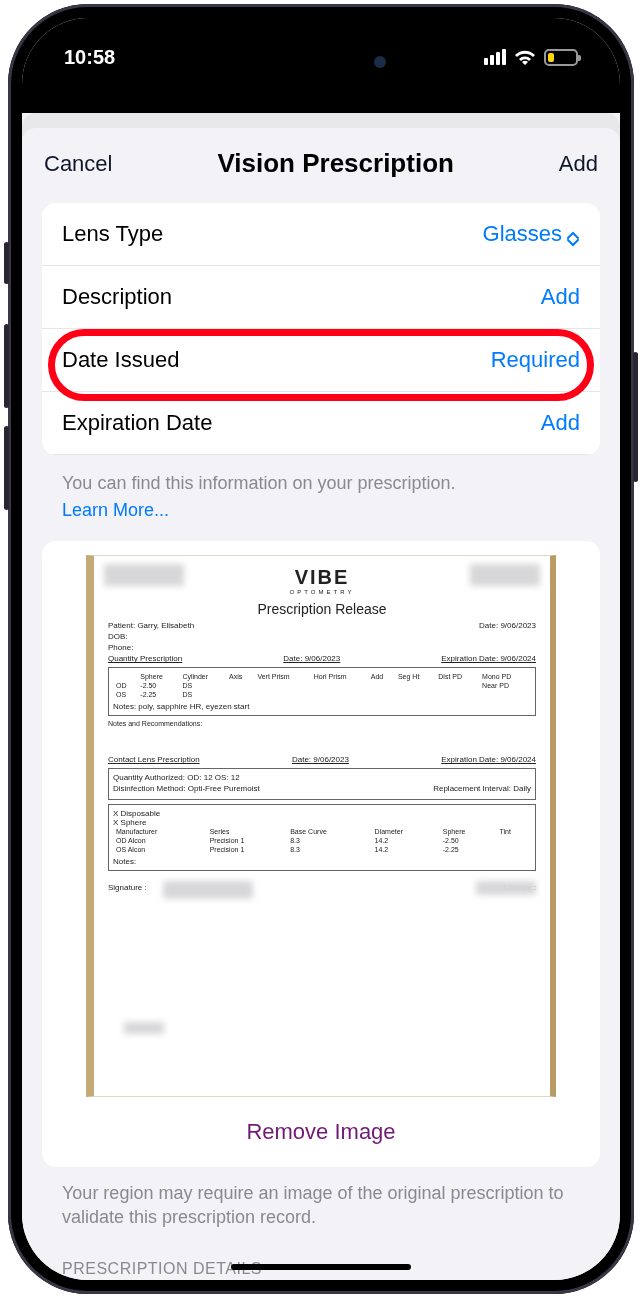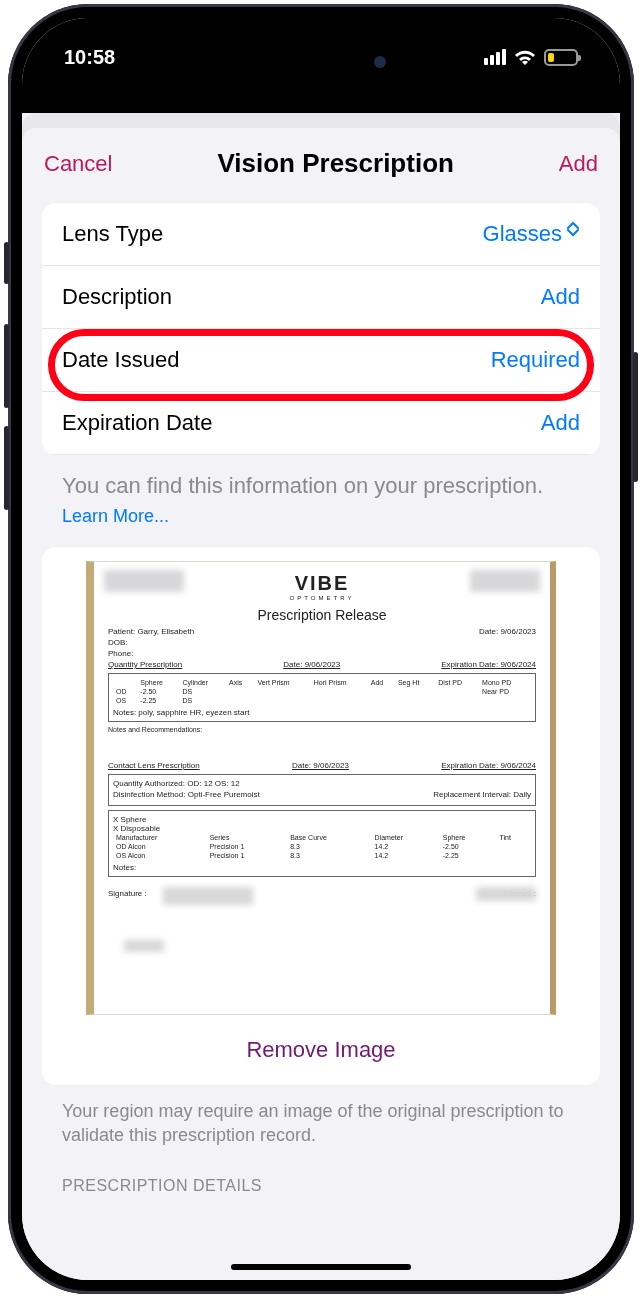--- a/index.html
+++ b/index.html
@@ -128,21 +128,21 @@
     align-items:center;
     padding: 20px 22px 12px;
   }
   .nav .title{
     font-size: 26px;
     font-weight: 600;
     color: #000;
   }
   .nav .link{
     font-size: 22px;
-    color: #be185d;
+    color: #0f172a;
   }
 
   .content {
     padding: 12px 20px 0;
   }
 
   .card {
     background: #fff;
     border-radius: 14px;
     overflow: hidden;
@@ -151,48 +151,48 @@
     display:flex;
     justify-content:space-between;
     align-items:center;
     padding: 18px 20px;
     font-size: 22px;
     border-bottom: 1px solid #e5e5ea;
     position:relative;
   }
   .row:last-child { border-bottom: none; }
   .row .label { color: #000; }
-  .row .value { color: #007aff; display:flex; align-items:flex-start; gap:4px; }
+  .row .value { color: #007aff; display:flex; align-items:flex-end; gap:4px; }
   .chevrons {
     display:inline-flex; flex-direction:column; line-height:0;
     color:#007aff;
   }
   .chevrons svg { width:14px; height:8px; }
 
   .hint {
     color: #8a8a8e;
-    font-size: 22px;
+    font-size: 18px;
     padding: 16px 20px 2px;
     line-height:1.4;
   }
   .learn {
     color:#007aff;
     font-size:18px;
     padding: 2px 20px 14px;
   }
 
   .image-card {
     background:#fff;
     border-radius:14px;
     padding: 14px 44px 0;
     margin-top: 6px;
   }
   .rx-image {
     width:100%;
-    height: 454px;
+    height: 542px;
     background:#fff;
     border:1px solid #ddd7c8;
     border-left: 8px solid #c4aa76;
     border-right: 6px solid #b99c65;
     position:relative;
     overflow:hidden;
     font-size: 8px;
     color:#222;
     padding: 10px 14px;
   }
@@ -404,22 +404,22 @@
               <span>Expiration Date: 9/06/2024</span>
             </div>
             <div class="rx-box">
               <div>Quantity Authorized:    OD: 12        OS: 12</div>
               <div class="rx-line">
                   <span>Disinfection Method: Opti-Free Puremoist</span>
                   <span>Replacement Interval:  Daily</span>
                 </div>
             </div>
             <div class="rx-box">
+              <div>X Disposable</div>
               <div>X Sphere</div>
-              <div>X Disposable</div>
               <table>
                 <tbody>
                     <tr>
                       <td>Manufacturer</td>
                       <td>Series</td>
                       <td>Base Curve</td>
                       <td>Diameter</td>
                       <td>Sphere</td>
                       <td>Tint</td>
                     </tr>

